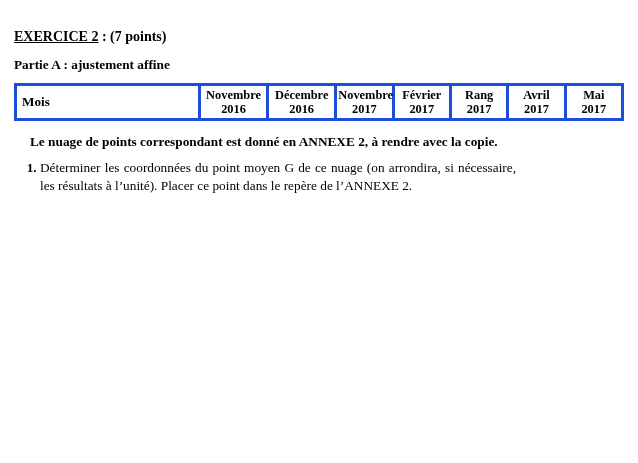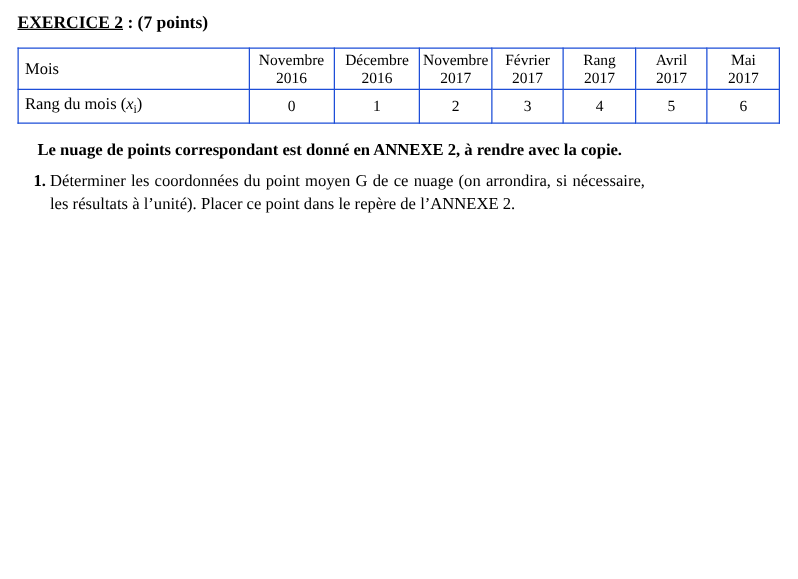--- a/index.html
+++ b/index.html
@@ -13,21 +13,21 @@
     font-family: "Liberation Serif", serif;
     color: #000000;
     font-size: 13.3px;
     line-height: 1.34;
   }
   .page {
     position: relative;
     width: 534px;
     height: 463px;
     box-sizing: border-box;
-    padding: 10px 14px 0 14px;
+    padding: 28px 14px 0 14px;
   }
   .title {
     font-weight: bold;
     font-size: 14px;
     margin: 0 0 6px 0;
   }
   .title .ul {
     text-decoration: underline;
   }
   p.para {
@@ -42,24 +42,24 @@
     font-weight: bold;
     margin: 9px 0 4px 0;
   }
   table.data {
     border-collapse: collapse;
     width: 610px;
     margin: 9px 0 0 0;
     table-layout: fixed;
   }
   table.data td, table.data th {
-    border: 1px solid #1d4ed8;
+    border: 3px solid #1d4ed8;
     text-align: center;
     vertical-align: middle;
-    font-weight: normal;
+    font-weight: bold;
     font-size: 12.4px;
     padding: 2px 1px;
   }
   table.data td.rowlabel {
     text-align: left;
     padding-left: 5px;
     font-size: 13.2px;
   }
   .hdr-cell {
     line-height: 1.15;
@@ -89,20 +89,21 @@
 </style>
 </head>
 <body>
 
 <div class="page">
 
   <div class="title"><span class="ul">EXERCICE 2</span><span> : (7 points)</span></div>
 
 
 
+  <div class="subtitle">Partie A : ajustement affine</div>
 
 
   <table class="data">
     <colgroup>
       <col class="col0">
       <col class="colM">
       <col class="colM">
       <col class="colS">
       <col class="colS">
       <col class="colS">
@@ -134,30 +135,20 @@
         </td>
         <td class="hdr-cell">
           <div>Avril</div>
           <div>2017</div>
         </td>
         <td class="hdr-cell">
           <div>Mai</div>
           <div>2017</div>
         </td>
       </tr>
-      <tr>
-        <td class="rowlabel"><span>Rang du mois (</span><span class="it">x</span><sub>i</sub><span>)</span></td>
-        <td>0</td>
-        <td>1</td>
-        <td>2</td>
-        <td>3</td>
-        <td>4</td>
-        <td>5</td>
-        <td>6</td>
-      </tr>
     </tbody>
   </table>
 
   <p class="bold-line">Le nuage de points correspondant est donné en ANNEXE 2, à rendre avec la copie.</p>
 
   <ol class="questions">
     <li>Déterminer les coordonnées du point moyen G de ce nuage (on arrondira, si nécessaire, les résultats à l’unité). Placer ce point dans le repère de l’ANNEXE 2.</li>
   </ol>
 
 </div>

